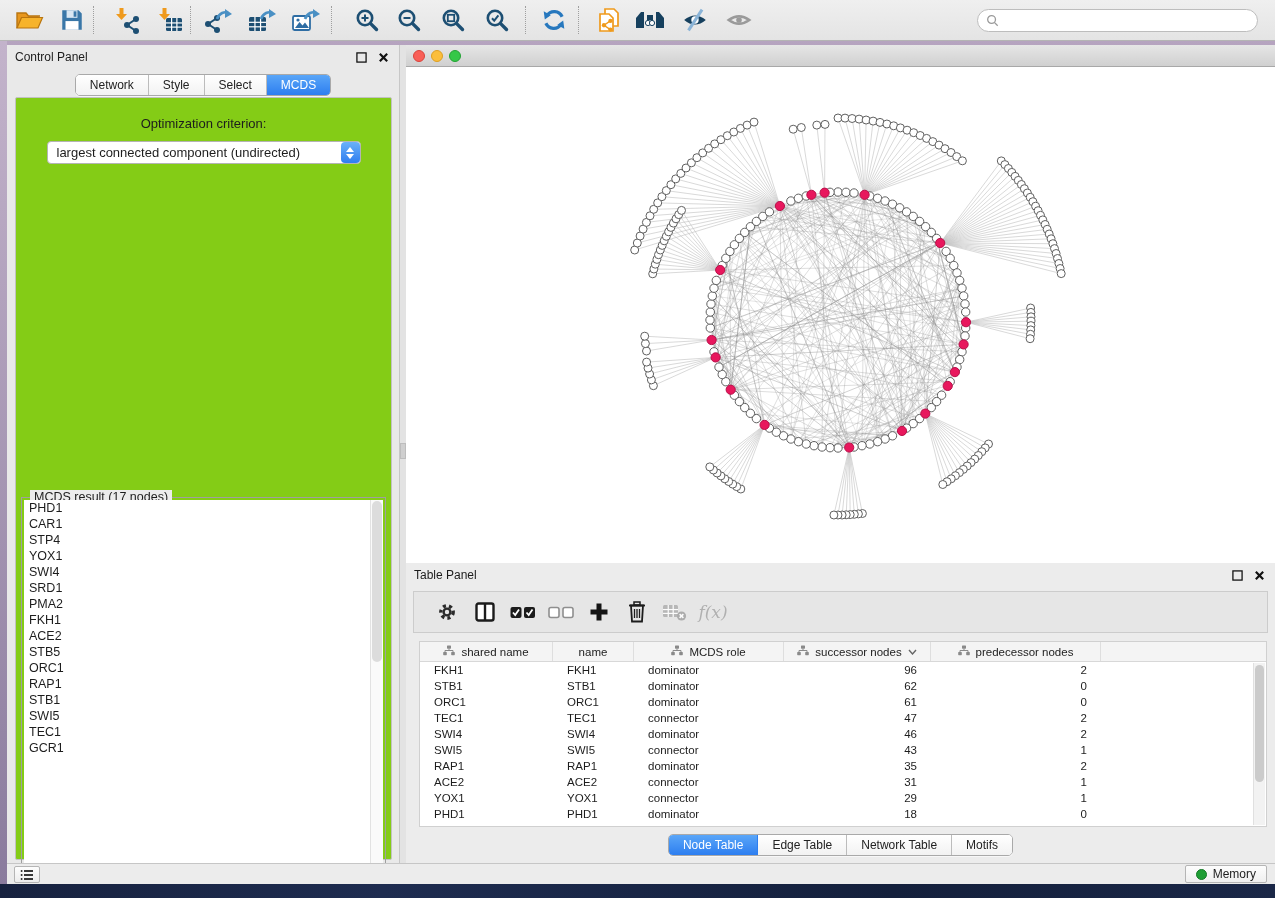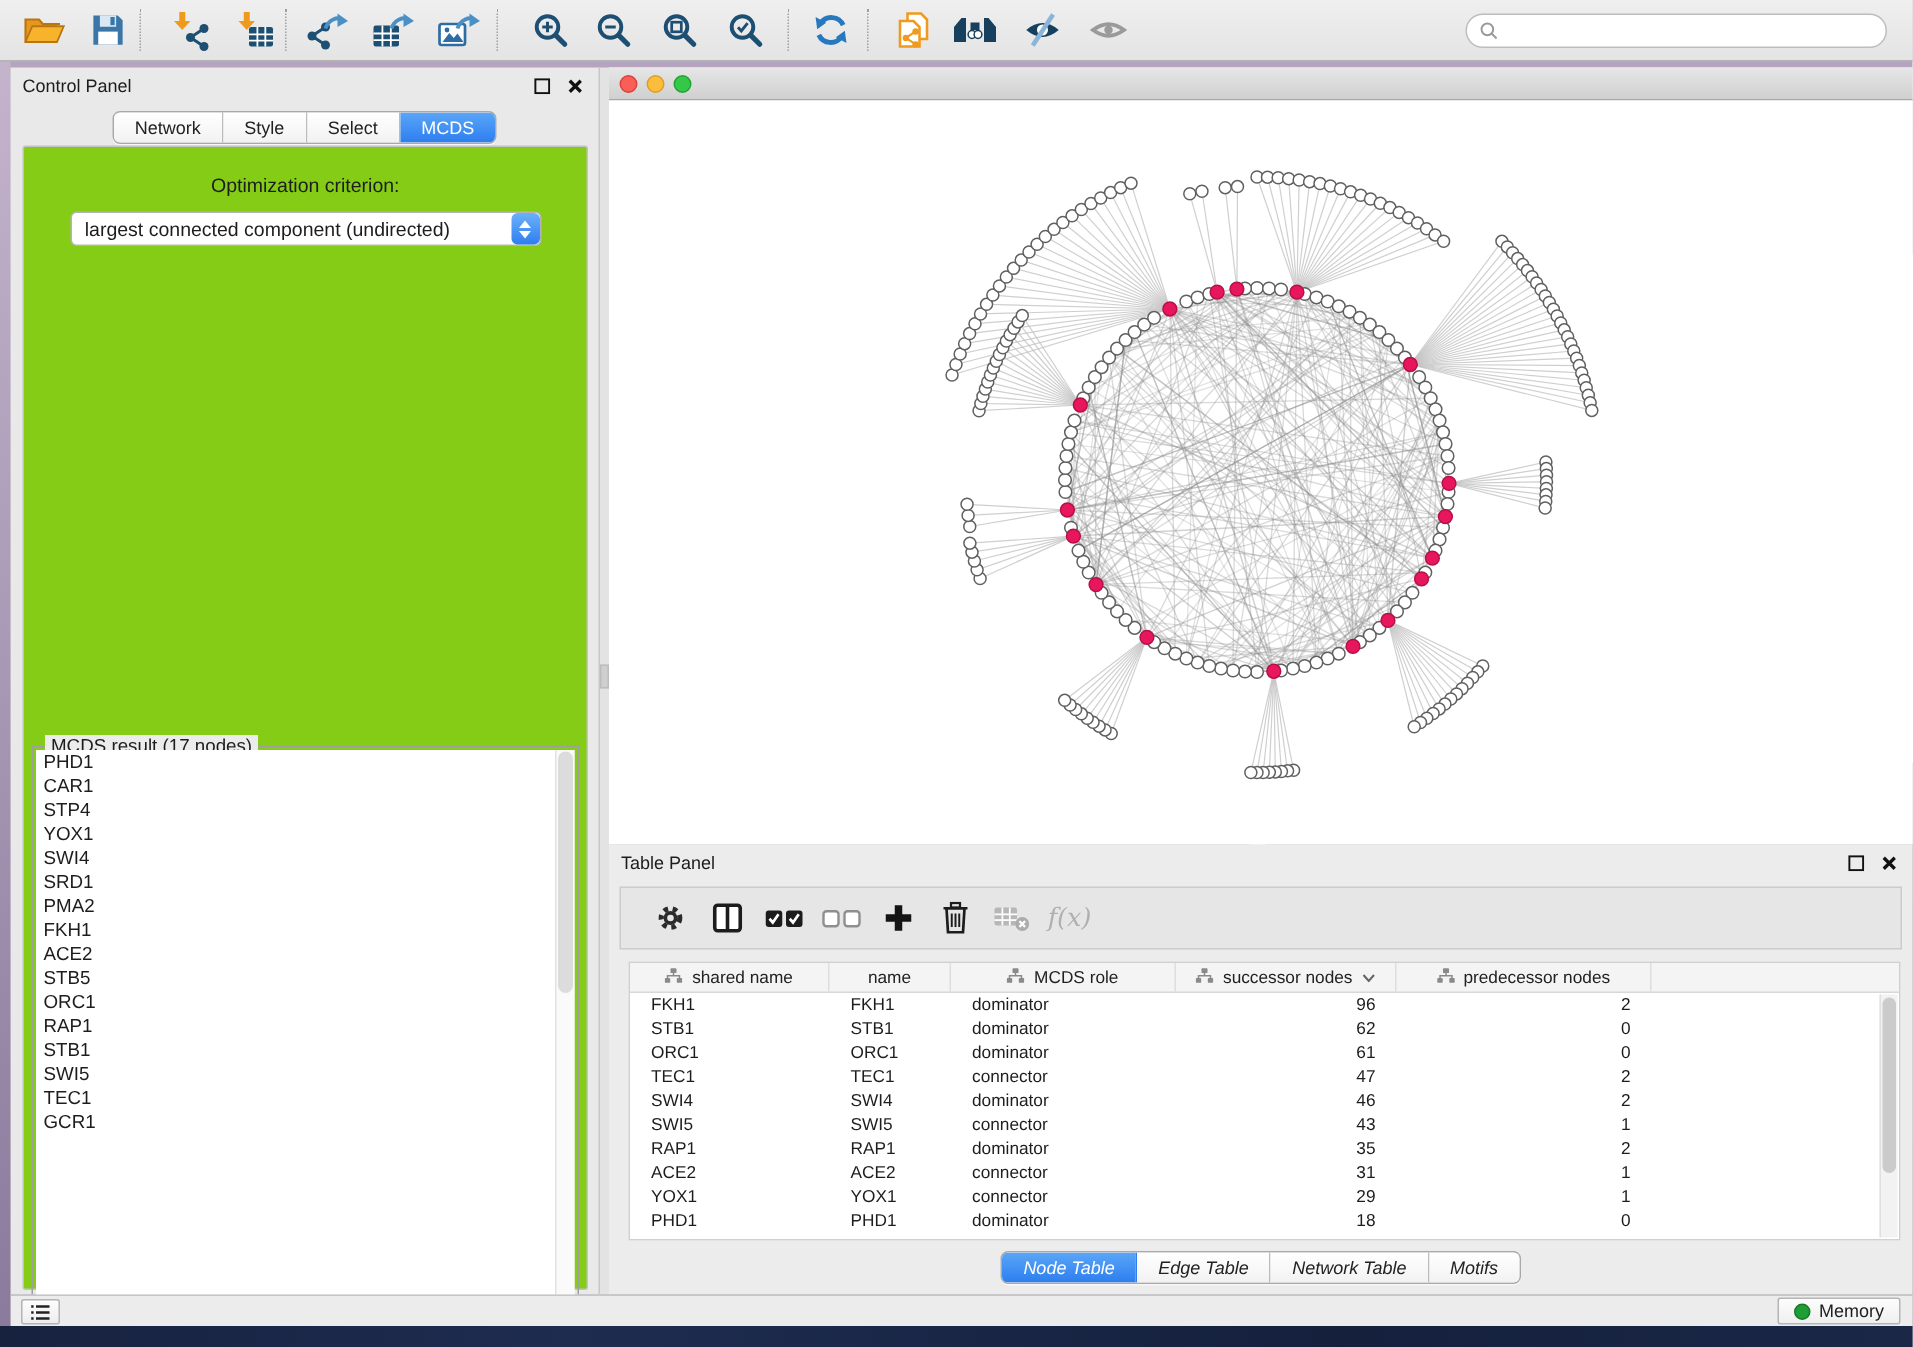--- a/index.html
+++ b/index.html
@@ -96,21 +96,21 @@
   #tp-header .hcell { display:flex; align-items:center; justify-content:center;
     gap:6px; font-size:11.5px; color:#222; border-right:1px solid #dedede; height:100%; }
   #tp-body .trow { display:flex; height:16px; align-items:center; }
   #tp-body .tcell { font-size:11.5px; height:16px; line-height:16px; overflow:hidden;
     white-space:nowrap; }
   #tp-scroll { position:absolute; right:1px; top:21px; bottom:1px; width:12px;
     background:#f2f2f2; border-left:1px solid #e0e0e0; }
   #tp-scroll .thumb { position:absolute; left:1px; right:1px; top:2px; height:72%;
     background:#cbcbcb; border-radius:6px; }
   #tp-tabs { position:absolute; left:0; right:0; top:271px; display:flex;
-    justify-content:center;font-style:italic; }
+    justify-content:center; }
   
   #status-bar { left:7px; top:863px; width:1268px; height:21px; background:#ececec;
     border-top:1px solid #c6c6c6; }
   #status-list-btn { position:absolute; left:7px; top:2px; width:26px; height:17px;
     background:linear-gradient(#fdfdfd,#ededed); border:1px solid #b5b5b5;
     border-radius:2px; display:flex; align-items:center; justify-content:center; }
   #memory-btn { position:absolute; right:8px; top:1px; height:18px;
     background:linear-gradient(#fdfdfd,#efefef); border:1px solid #b5b5b5;
     border-radius:2px; display:flex; align-items:center; gap:6px; padding:0 10px;
     font-size:12px; }

